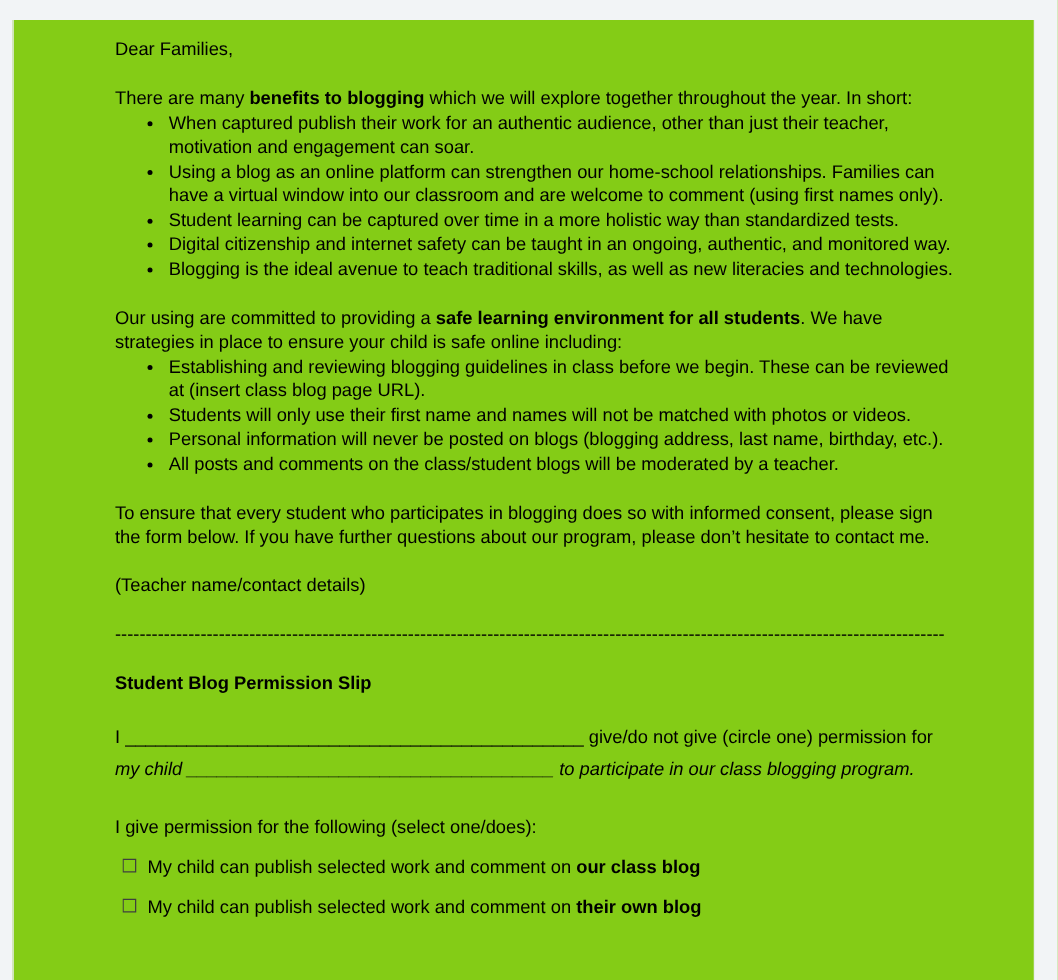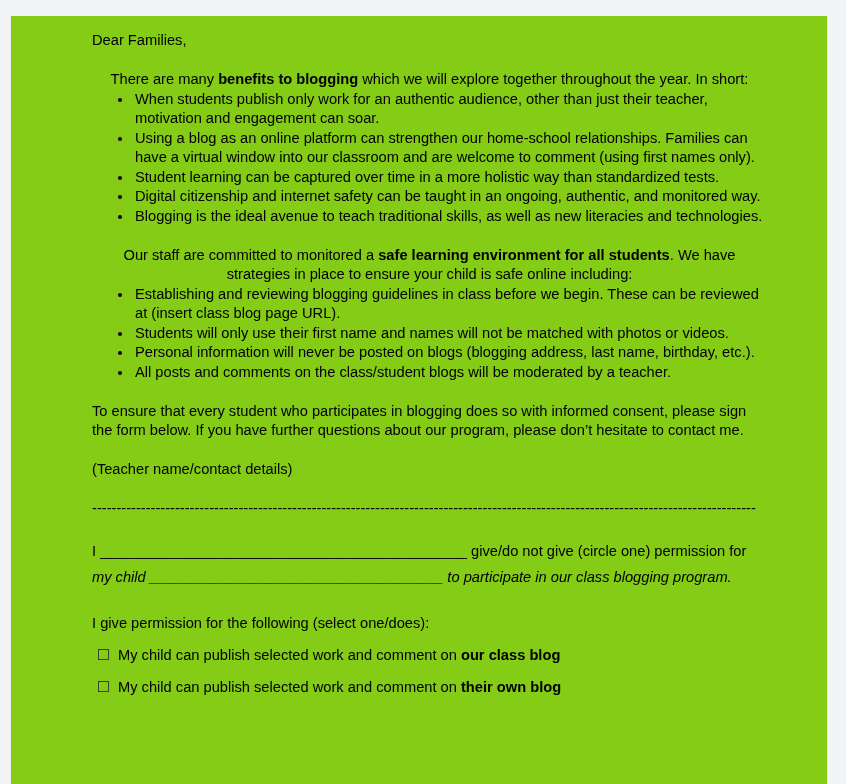--- a/index.html
+++ b/index.html
@@ -21,21 +21,21 @@
     border-right: 1px solid #e9ebee;
     box-sizing: border-box;
     padding: 15px 60px 30px 81px;
     font-family: "Liberation Sans", "DejaVu Sans", sans-serif;
     font-size: 14.67px;
     line-height: 19.5px;
     color: #000000;
     overflow: hidden;
   }
   .para { margin: 0 0 19.5px 0; }
-  .tight { margin: 0; text-align: center; }
+  .tight { margin: 0; }
   b, .bold { font-weight: 700; }
   ul.doc-list {
     margin: 0 0 19.5px 0;
     padding-left: 41px;
     list-style: disc outside;
   }
   ul.doc-list li { margin: 0; padding-left: 2px; }
   .separator-line {
     margin: 0 0 19.5px 0;
     white-space: nowrap;
@@ -71,42 +71,43 @@
 
 <div class="canvas">
   <div class="page">
 
     <p class="para">Dear Families,</p>
 
 
     <p class="tight"><span>There are many </span><b>benefits to blogging</b><span> which we will explore together throughout the year. In short:</span></p>
 
     <ul class="doc-list">
-      <li>When students publish only work for an authentic audience, other than just their teacher, motivation and engagement can soar.</li>
+      <li>When captured publish their work for an authentic audience, other than just their teacher, motivation and engagement can soar.</li>
       <li>Using a blog as an online platform can strengthen our home-school relationships. Families can have a virtual window into our classroom and are welcome to comment (using first names only).</li>
       <li>Student learning can be captured over time in a more holistic way than standardized tests.</li>
       <li>Digital citizenship and internet safety can be taught in an ongoing, authentic, and monitored way.</li>
       <li>Blogging is the ideal avenue to teach traditional skills, as well as new literacies and technologies.</li>
     </ul>
 
-    <p class="tight"><span>Our staff are committed to monitored a </span><b>safe learning environment for all students</b><span>. We have strategies in place to ensure your child is safe online including:</span></p>
+    <p class="tight"><span>Our using are committed to providing a </span><b>safe learning environment for all students</b><span>. We have strategies in place to ensure your child is safe online including:</span></p>
 
     <ul class="doc-list">
       <li>Establishing and reviewing blogging guidelines in class before we begin. These can be reviewed at (insert class blog page URL).</li>
       <li>Students will only use their first name and names will not be matched with photos or videos.</li>
       <li>Personal information will never be posted on blogs (blogging address, last name, birthday, etc.).</li>
       <li>All posts and comments on the class/student blogs will be moderated by a teacher.</li>
     </ul>
 
     <p class="para">To ensure that every student who participates in blogging does so with informed consent, please sign the form below. If you have further questions about our program, please don’t hesitate to contact me.</p>
 
     <p class="para">(Teacher name/contact details)</p>
 
     <div class="separator-line">----------------------------------------------------------------------------------------------------------------------------------------</div>
 
+    <p class="slip-title">Student Blog Permission Slip</p>
 
     <p class="slip-line"><span>I </span><span class="blank-field">_____________________________________________</span><span> give/do not give (circle one) permission for</span></p>
 
     <p class="slip-line gap-after"><span>my child </span><span class="blank-field">____________________________________</span><span> to participate in our class blogging program.</span></p>
 
     <p class="slip-line">I give permission for the following (select one/does):</p>
 
     <p class="option-line"><span class="checkbox-square"></span><span>My child can publish selected work and comment on </span><b>our class blog</b></p>
 
     <p class="option-line"><span class="checkbox-square"></span><span>My child can publish selected work and comment on </span><b>their own blog</b></p>

